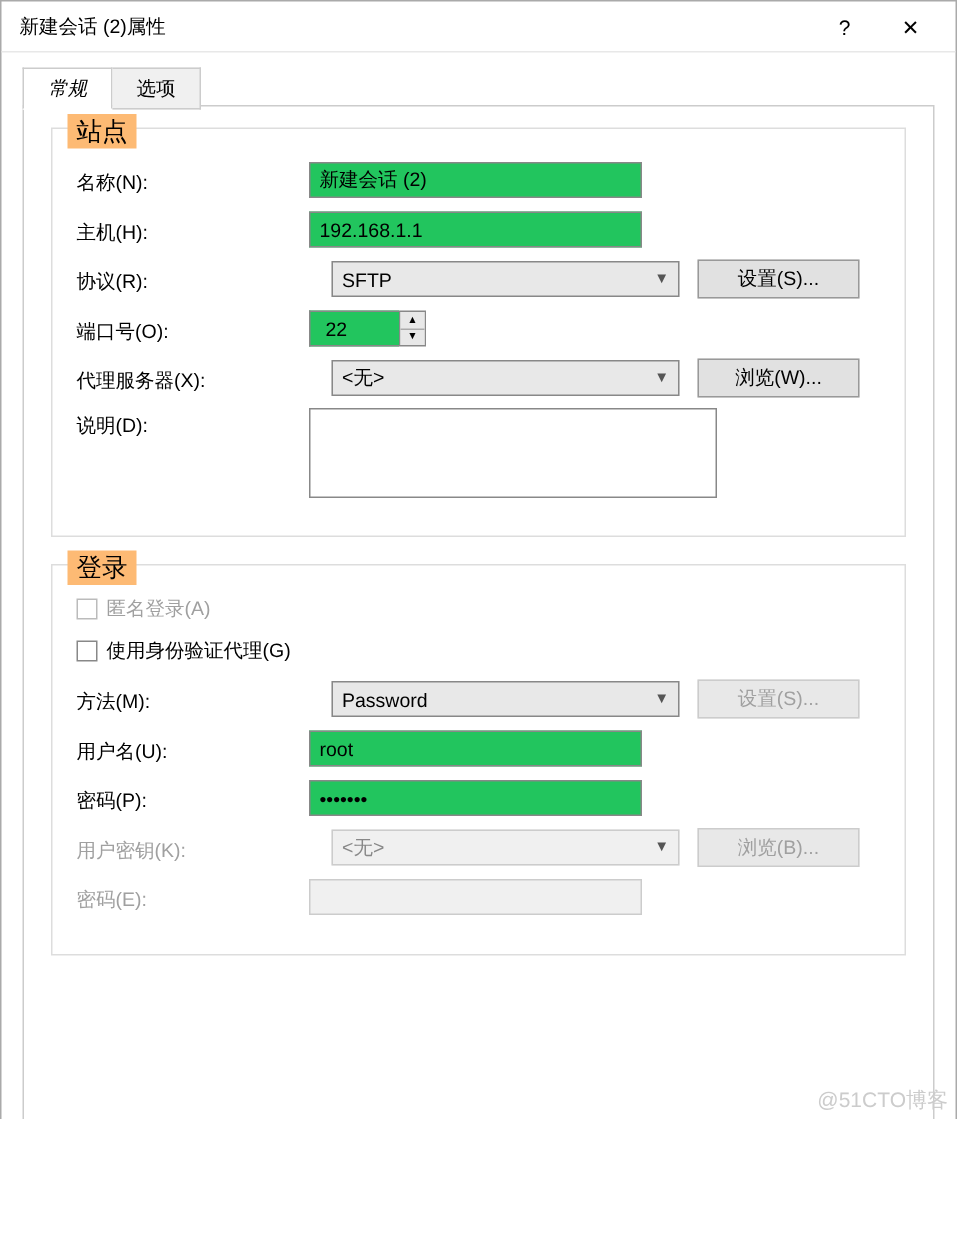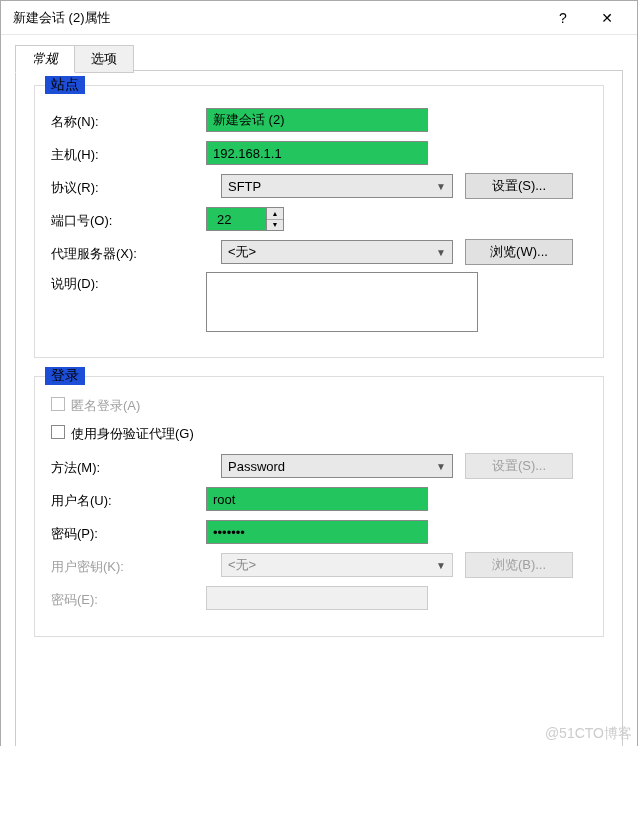--- a/index.html
+++ b/index.html
@@ -9,40 +9,40 @@
 .titlebar .title { flex: 1; font-size: 13px; }
 .titlebar .tcontrols { display: flex; }
 .titlebar .tbtn { width: 44px; height: 30px; display: flex; align-items: center; justify-content: center; font-size: 14px; font-family: Arial, sans-serif; }
 .body { flex: 1; padding: 10px 14px 0 14px; display: flex; flex-direction: column; }
 .tabs { position: relative; height: 26px; margin-bottom: -1px; z-index: 2; }
 .tab { display: inline-block; padding: 4px 16px; border: 1px solid #ccc; background: #fff; font-size: 13px; position: relative; }
 .tab.active { border-bottom: 1px solid #fff; background: #fff; font-style: italic; }
 .tab.inactive { background: #f0f0f0; border-left: none; }
 .tabpane { border: 1px solid #ccc; flex: 1; padding: 14px 18px 10px 18px; overflow: hidden; }
 .fieldset { border: 1px solid #ddd; padding: 14px 16px 18px 16px; position: relative; margin-bottom: 18px; }
-.legend { position: absolute; top: -10px; left: 10px; background: #1d4ed8; padding: 0 6px; font-size: 14px; text-align: center; }
+.legend { position: absolute; top: -10px; left: 10px; background: #fdba74; padding: 0 6px; font-size: 17px; text-align: center; }
 .row { display: flex; align-items: center; margin: 7px 0; min-height: 26px; }
 .row.tall { align-items: flex-start; }
 .lbl { width: 155px; font-size: 13px; padding-top: 3px; }
 .lbl.disabled { color: #a0a0a0; }
 .ctrls { flex: 1; display: flex; gap: 12px; align-items: center; }
 input[type=text], input[type=password] { height: 24px; border: 1px solid #888; padding: 2px 6px; font-size: 13px; font-family: inherit; background: #22c55e; }
 input.readonly, .select.readonly { background: #f0f0f0; color: #888; border-color: #ccc; }
 .select { height: 24px; border: 1px solid #888; background: #e8e8e8; display: flex; align-items: center; padding: 0 6px; position: relative; font-size: 13px; margin-left: 15px; }
 .select .chev { position: absolute; right: 6px; top: 50%; transform: translateY(-50%); font-size: 10px; color: #555; }
 .spinner { display: flex; }
 .spinner input { width: 60px; border-right: none; padding-left: 10px; }
 .spinbtns { width: 18px; display: flex; flex-direction: column; border: 1px solid #888; }
 .spinbtn { flex: 1; background: #e8e8e8; display: flex; align-items: center; justify-content: center; font-size: 7px; line-height: 1; border: none; padding: 0; }
 .spinbtn:first-child { border-bottom: 1px solid #aaa; }
 textarea { width: 272px; height: 60px; border: 1px solid #888; padding: 4px 6px; font-size: 13px; font-family: inherit; resize: none; overflow-y: scroll; }
 .btn { height: 26px; border: 1px solid #999; background: #e1e1e1; padding: 0 18px; font-size: 13px; font-family: inherit; min-width: 108px; }
 .btn.disabled { color: #a0a0a0; border-color: #ccc; background: #e8e8e8; }
 .btn.primary { border: 2px solid #0078d7; background: #ef4444; }
-.cbrow { display: flex; margin: 6px 0 10px 0; gap: 6px; }
+.cbrow { display: flex; align-items: center; margin: 6px 0 10px 0; gap: 6px; }
 .cb { width: 14px; height: 14px; border: 1px solid #888; display: inline-block; }
 .cb.disabled { border-color: #bbb; }
 .cblabel.disabled { color: #a0a0a0; }
 .footer { height: 50px; border-top-color: #ddd; display: flex; align-items: center; justify-content: flex-end; padding: 0 18px; gap: 12px; }
 .watermark { position: absolute; right: 6px; bottom: 3px; color: #ccc; font-size: 14px; }
 .winwrap { position: relative; width: 638px; height: 746px; }
 </style>
 </head>
 <body>
 

